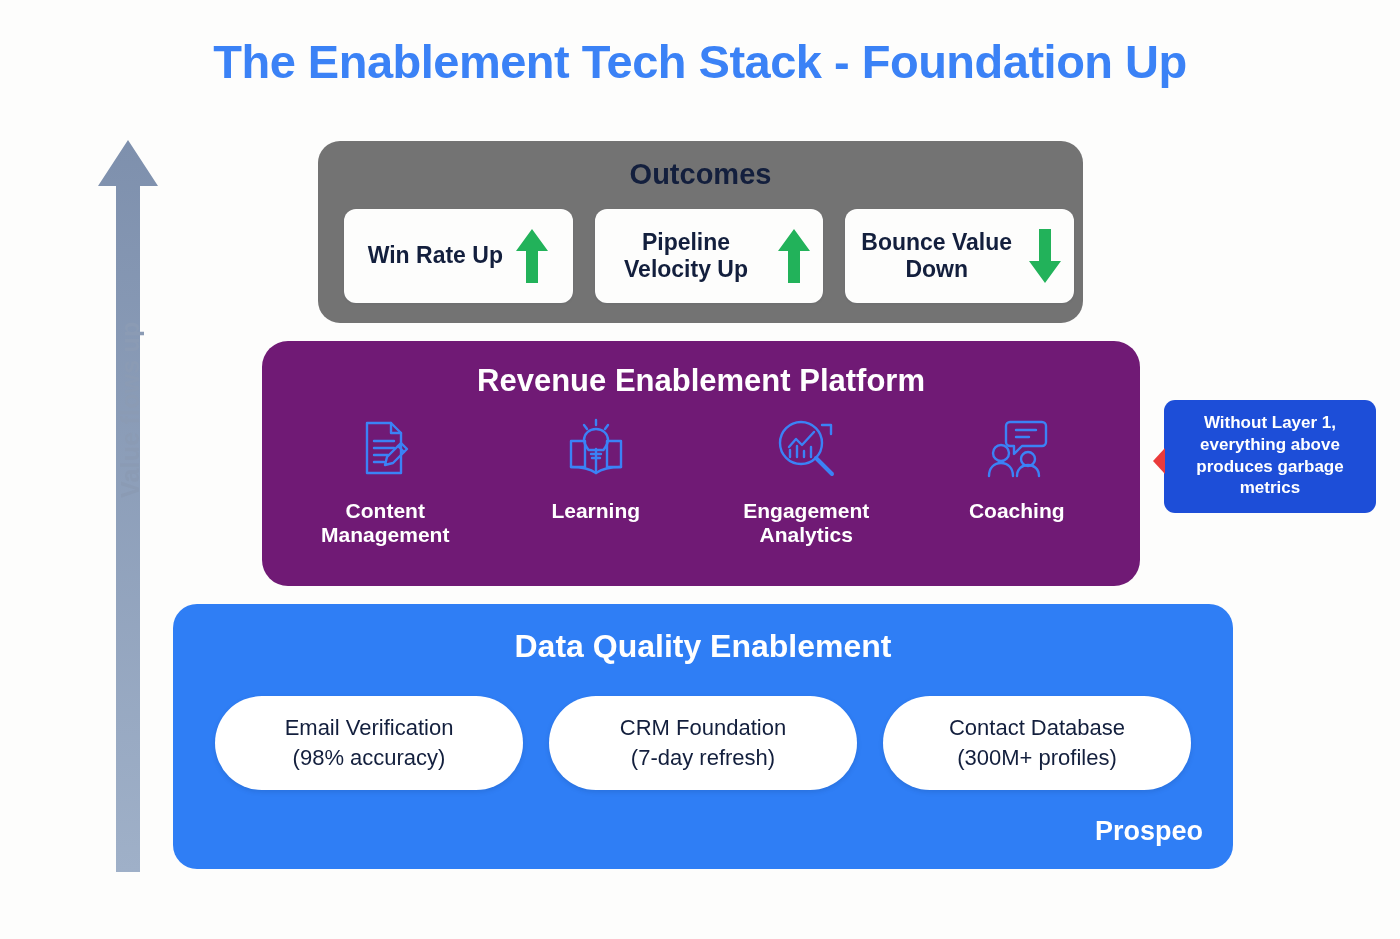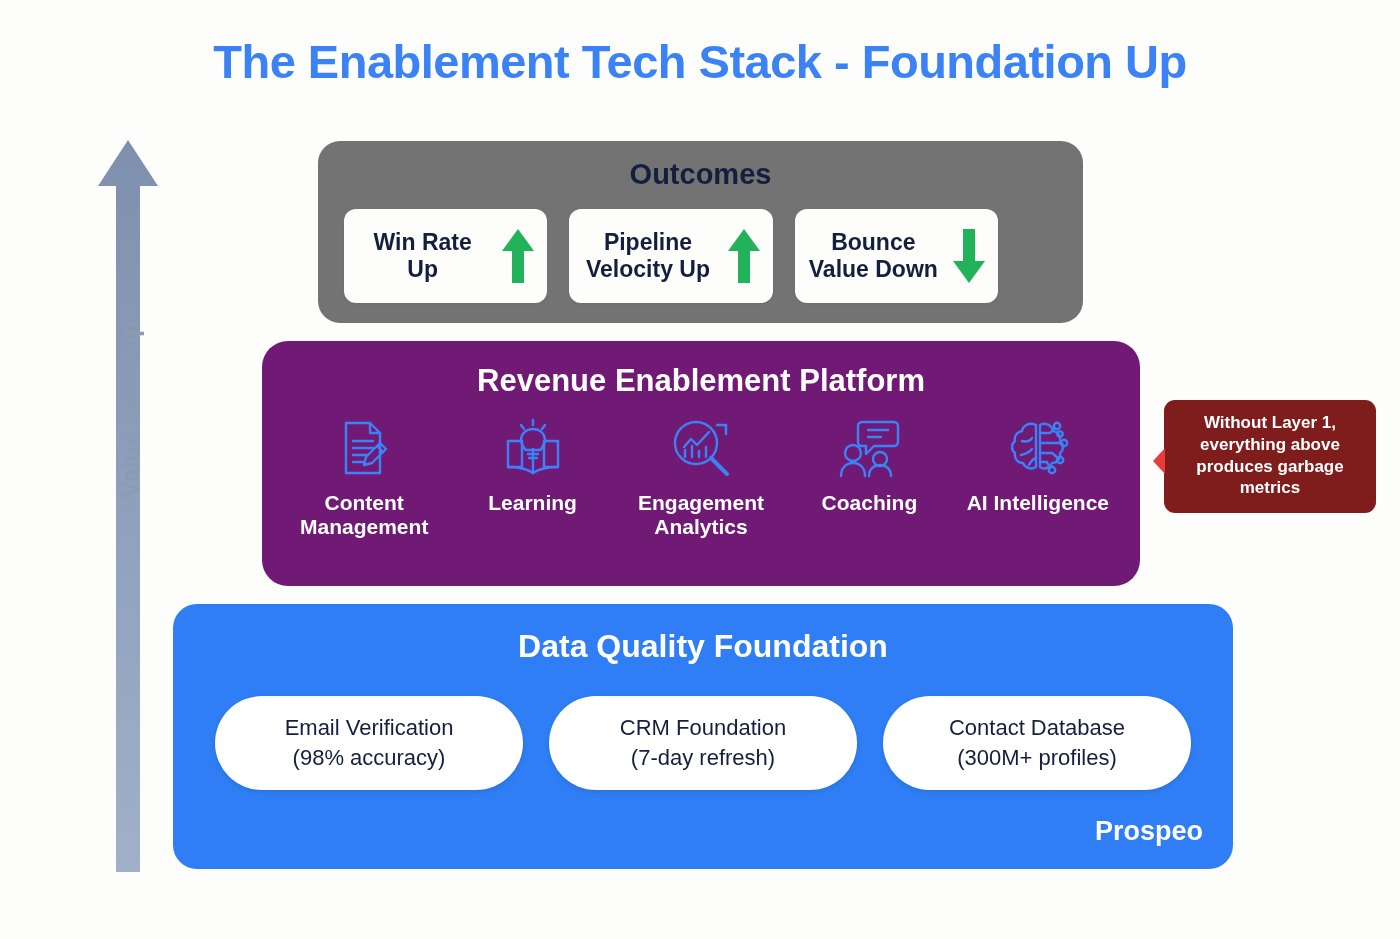--- a/index.html
+++ b/index.html
@@ -68,21 +68,21 @@
     width: 765px;
     text-align: center;
     font-size: 29px;
     font-weight: 700;
     color: #131f3d;
   }
   .outcomes-cards {
     position: absolute;
     left: 26px;
     top: 68px;
-    width: 654px;
+    width: 730px;
     display: flex;
     gap: 22px;
   }
   .outcome-card {
     flex: 1;
     height: 94px;
     background: #fdfdfc;
     border-radius: 12px;
     display: flex;
     align-items: center;
@@ -134,38 +134,38 @@
     flex-direction: column;
     align-items: center;
   }
   .platform-icon {
     height: 62px;
     display: flex;
     align-items: center;
     justify-content: center;
   }
   .platform-label {
-    margin-top: 12px;
+    margin-top: 20px;
     font-size: 21px;
     font-weight: 700;
     color: #ffffff;
     text-align: center;
     line-height: 1.12;
     max-width: 160px;
   }
 
   
   .callout {
     position: absolute;
     left: 1164px;
     top: 400px;
     width: 212px;
     padding: 12px 10px 14px;
     box-sizing: border-box;
-    background: #7f1d1d;
+    background: #1d4ed8;
     border-radius: 11px;
     color: #ffffff;
     font-size: 17px;
     font-weight: 700;
     line-height: 1.28;
     text-align: center;
   }
   .callout-tail {
     position: absolute;
     left: -11px;
@@ -326,48 +326,31 @@
           <path d="M30 13 h20 M30 20 h13"></path>
           <circle cx="15" cy="36" r="8"></circle>
           <path d="M3 59 c0 -8 5 -13 12 -13 c7 0 12 5 12 13"></path>
           <circle cx="42" cy="42" r="7"></circle>
           <path d="M31 59 c0 -7 5 -11 11 -11 c6 0 11 4 11 11"></path>
         </svg>
       </div>
       <div class="platform-label">Coaching</div>
     </div>
 
-    <div class="platform-item">
-      <div class="platform-icon">
-        <svg width="62" height="62" viewBox="0 0 62 62" fill="none" stroke="#3b82f6" stroke-width="2.4" stroke-linecap="round" stroke-linejoin="round">
-          <path d="M29 8 c-6 -3 -13 0 -14 6 c-5 1 -8 5 -7 10 c-4 3 -4 9 0 12 c-1 6 3 10 8 10 c2 5 8 7 13 4 Z"></path>
-          <path d="M15 24 c4 1 8 0 10 -3 M14 38 c4 -1 8 -2 11 -6 M22 48 c2 -4 4 -6 7 -7"></path>
-          <path d="M33 8 c5 -3 12 0 13 6 c5 1 8 5 7 10 c4 3 4 9 0 12 c1 6 -3 10 -8 10 c-2 5 -8 7 -12 4 Z" stroke-opacity="0.95"></path>
-          <path d="M33 16 h10 M33 26 h16 M33 36 h12 M33 45 h7"></path>
-          <path d="M43 16 l5 -5 M49 26 l5 0 M45 36 l6 5 M40 45 l3 6"></path>
-          <circle cx="50" cy="9" r="3.2"></circle>
-          <circle cx="57" cy="26" r="3.2"></circle>
-          <circle cx="53" cy="43" r="3.2"></circle>
-          <circle cx="45" cy="53" r="3.2"></circle>
-          <circle cx="53" cy="17" r="2.6"></circle>
-        </svg>
-      </div>
-      <div class="platform-label">AI Intelligence</div>
-    </div>
 
   </div>
 </div>
 
 <div class="callout">
   <div class="callout-tail"></div>
   <span>Without Layer 1, everything above produces garbage metrics</span>
 </div>
 
 <div class="foundation-panel">
-  <div class="foundation-title">Data Quality Foundation</div>
+  <div class="foundation-title">Data Quality Enablement</div>
   <div class="foundation-pills">
 
     <div class="foundation-pill">
       <span>Email Verification</span>
       <span>(98% accuracy)</span>
     </div>
 
     <div class="foundation-pill">
       <span>CRM Foundation</span>
       <span>(7-day refresh)</span>

